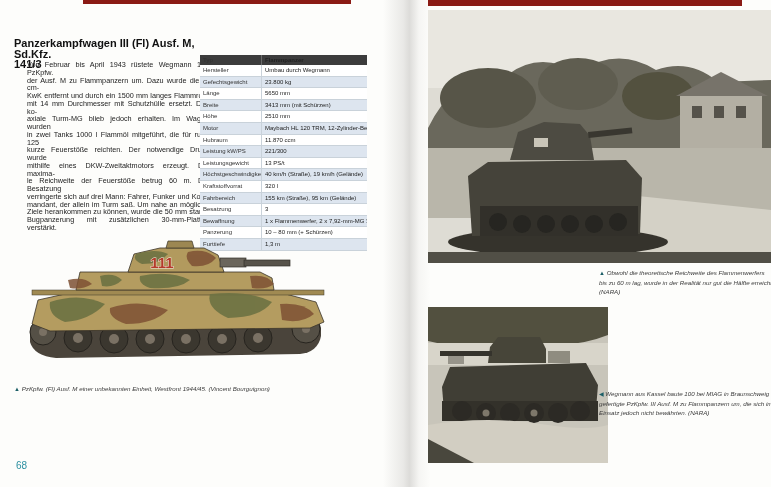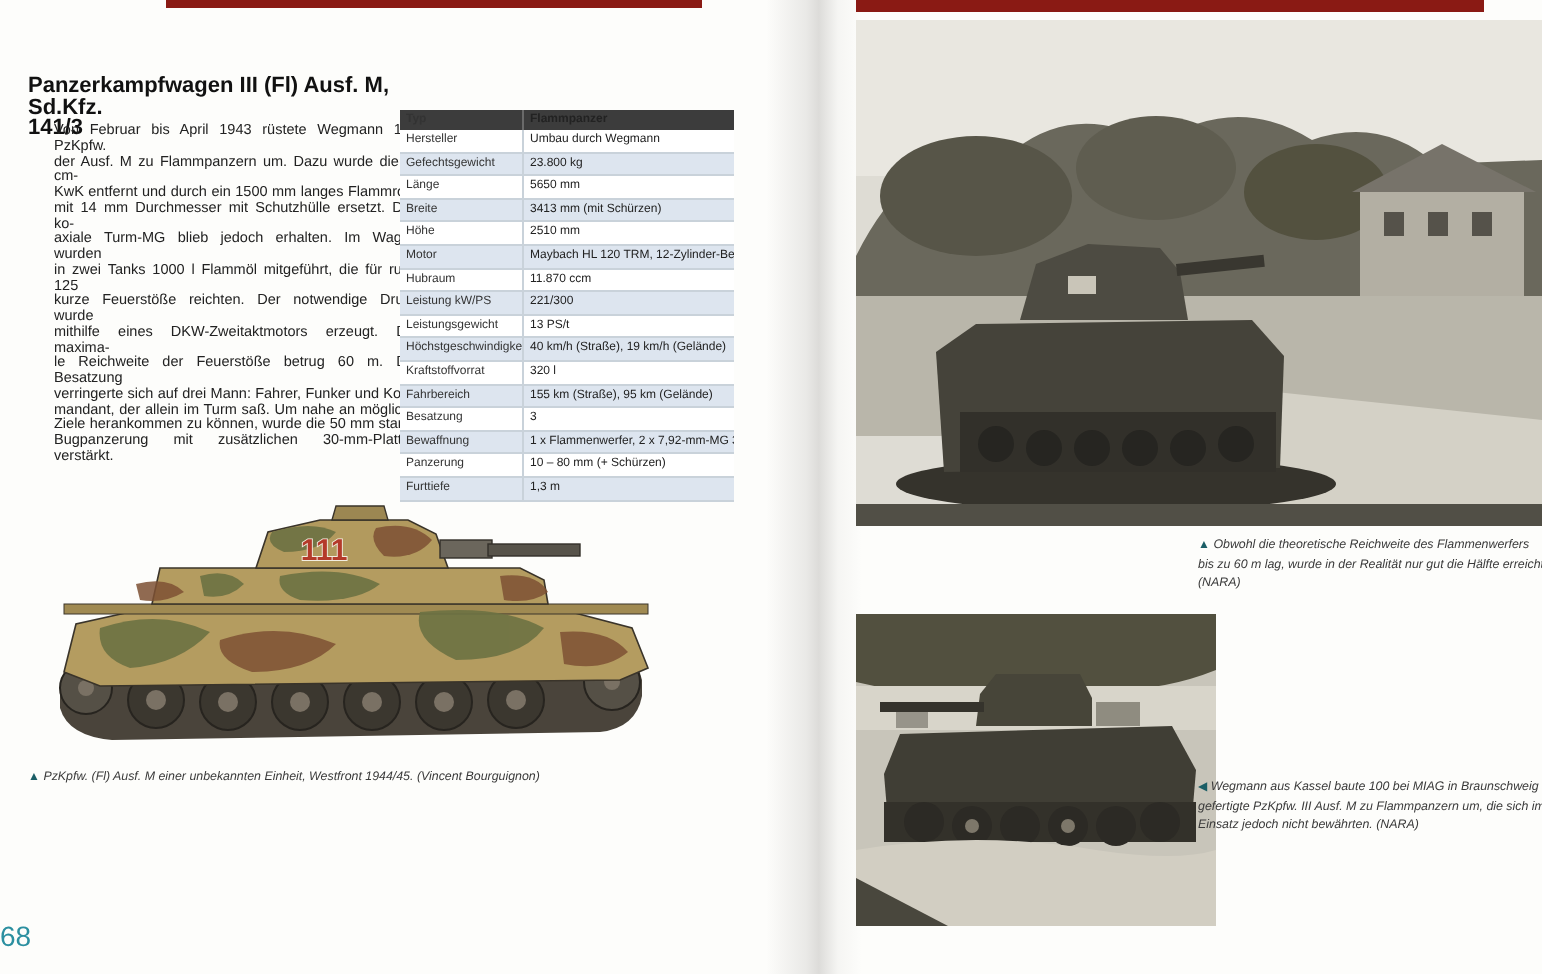--- a/index.html
+++ b/index.html
@@ -32,31 +32,31 @@
   .spec-table { left:200px; top:55px; width:167px; font-size:6px; }
   .thead { display:flex; background:#3c3c3c; color:#fff; height:10px; line-height:10px; font-weight:bold; }
   .trow  { display:flex; height:11.6px; line-height:11.6px; background:#fff; border-bottom:1px solid #c9d2da; }
   .trow.alt { background:#dde5ef; }
   .tlabel { width:62px; padding-left:3px; border-right:1px solid #c9d2da; color:#333;
             overflow:hidden; white-space:nowrap; }
   .thead .tlabel { border-right:1px solid #6a6a6a; }
   .tvalue { flex:1; padding-left:3px; color:#222; overflow:hidden; white-space:nowrap; }
 
   
-  .illustration { left:10px; top:244px; width:330px; height:138px; }
+  .illustration { left:10px; top:232px; width:330px; height:138px; }
   .caption {
     font-size:6.2px; font-style:italic; color:#3a3a3a; line-height:9px;
   }
   .caption .lines { white-space:pre-line; }
   .cap-marker { font-style:normal; color:#1b5e66; font-size:6px; }
   .caption-left { left:14px; top:384px; width:300px; }
   .caption-r1 { left:599px; top:268px; width:200px; }
   .caption-r2 { left:599px; top:389px; width:200px; }
 
-  .page-number { left:0; top:460px; font-size:14px; color:#2b8fa0; }
+  .page-number { left:16px; top:460px; font-size:10px; color:#2b8fa0; }
 
   
   .photo-top    { left:428px; top:10px;  width:343px; height:253px; }
   .photo-bottom { left:428px; top:307px; width:180px; height:156px; }
   .photo-frame svg { display:block; }
 
   
   .gutter {
     left:383px; top:0; width:48px; height:487px;
     background:linear-gradient(90deg, rgba(60,55,50,0) 0%, rgba(60,55,50,.10) 42%,

